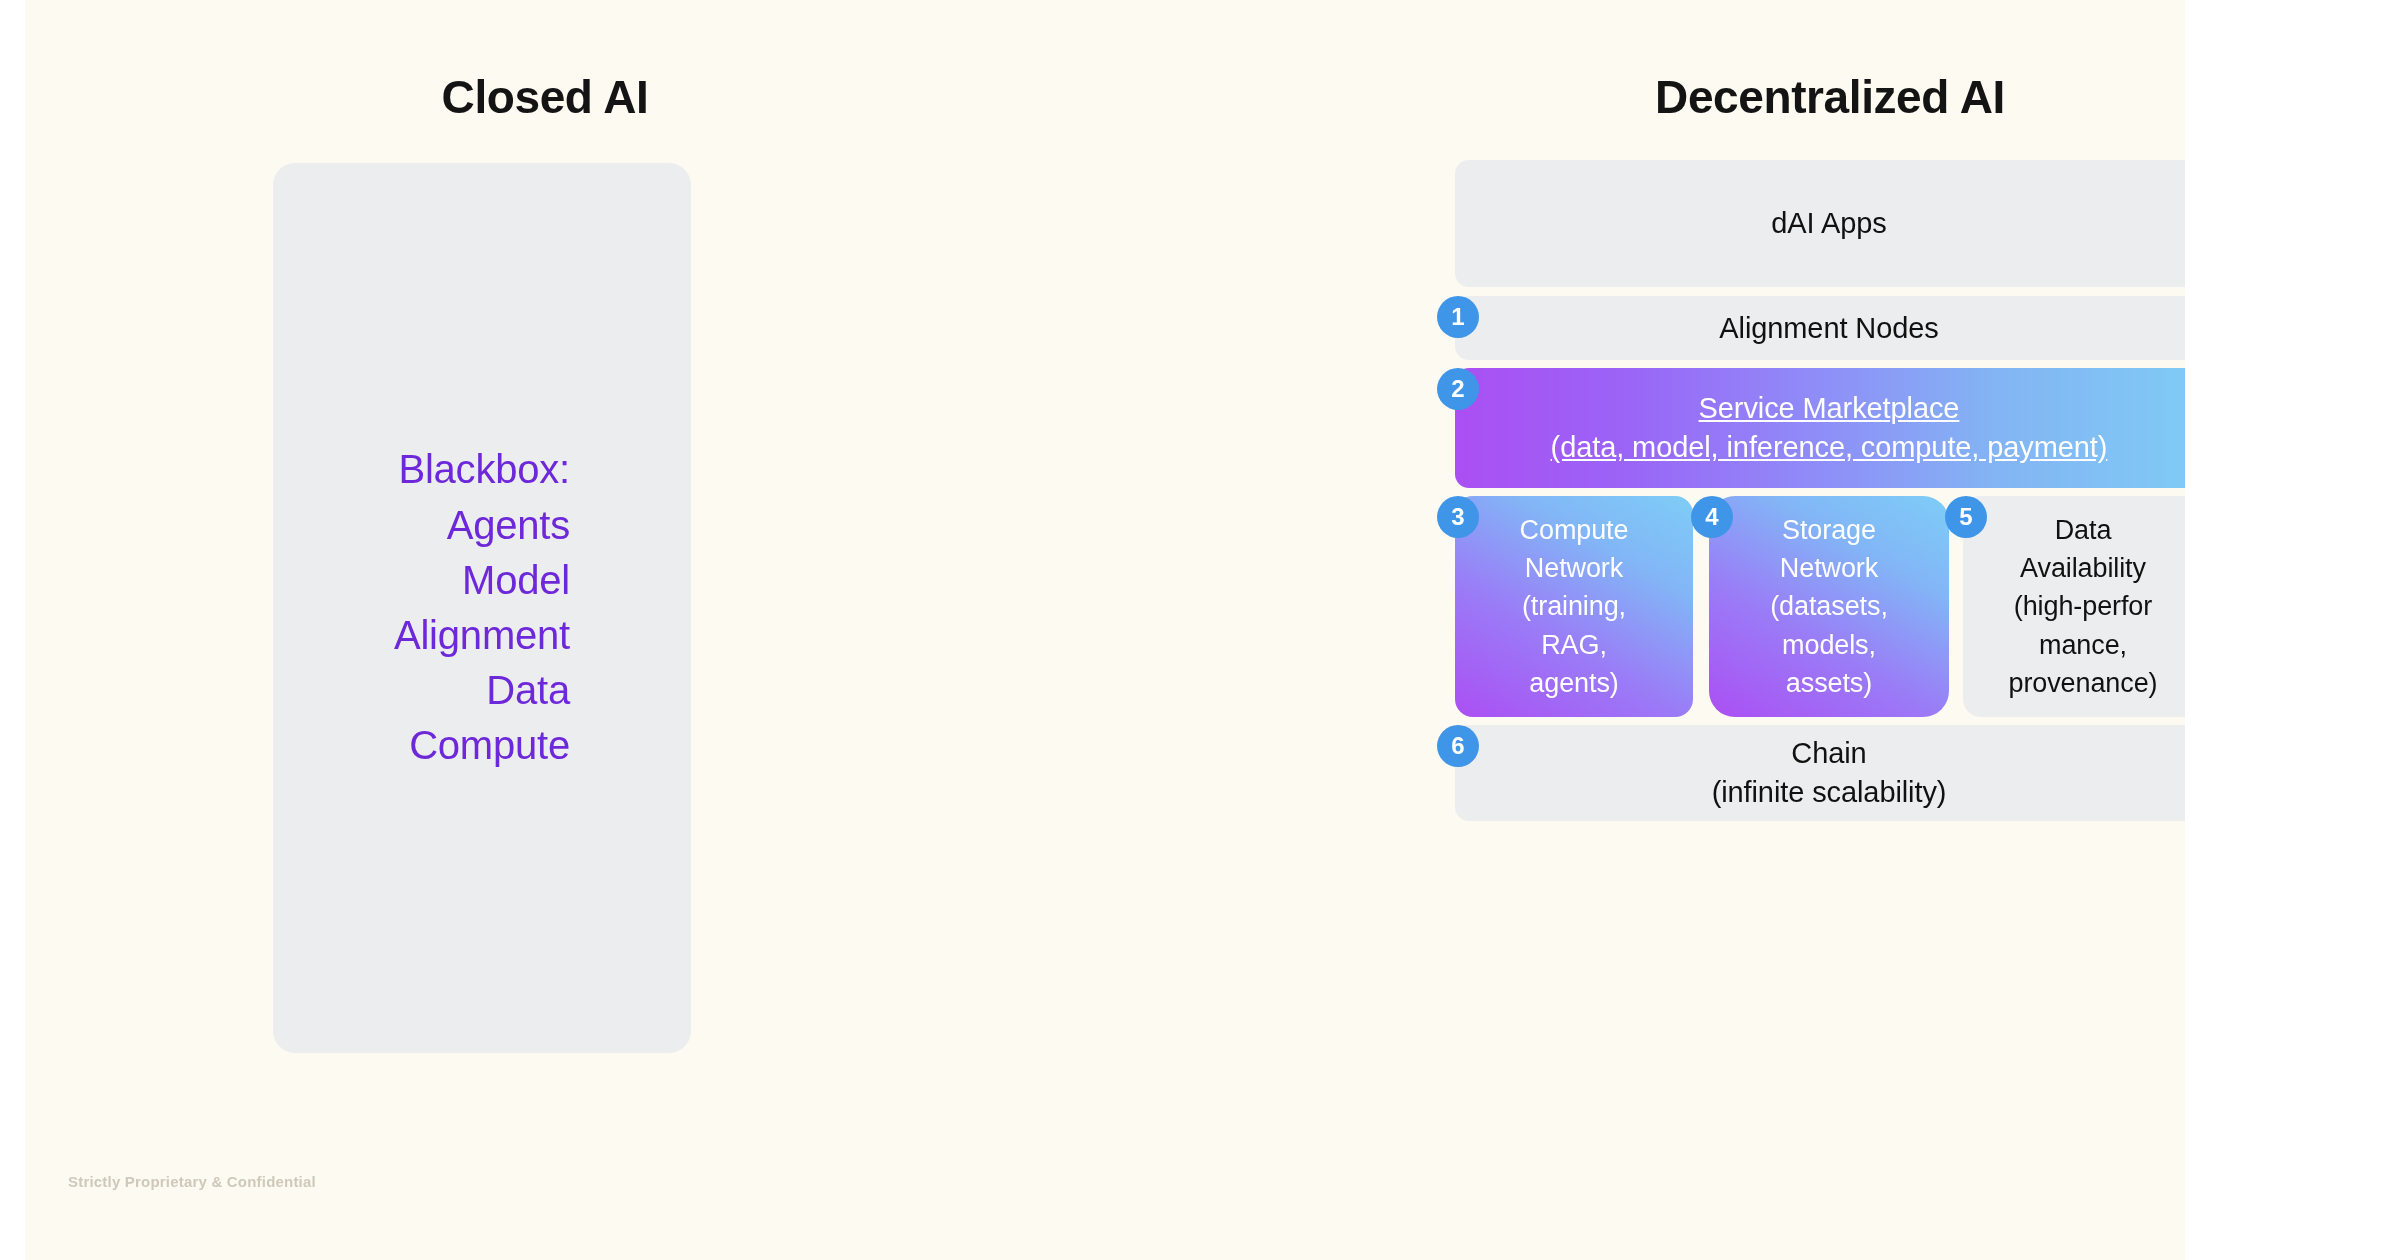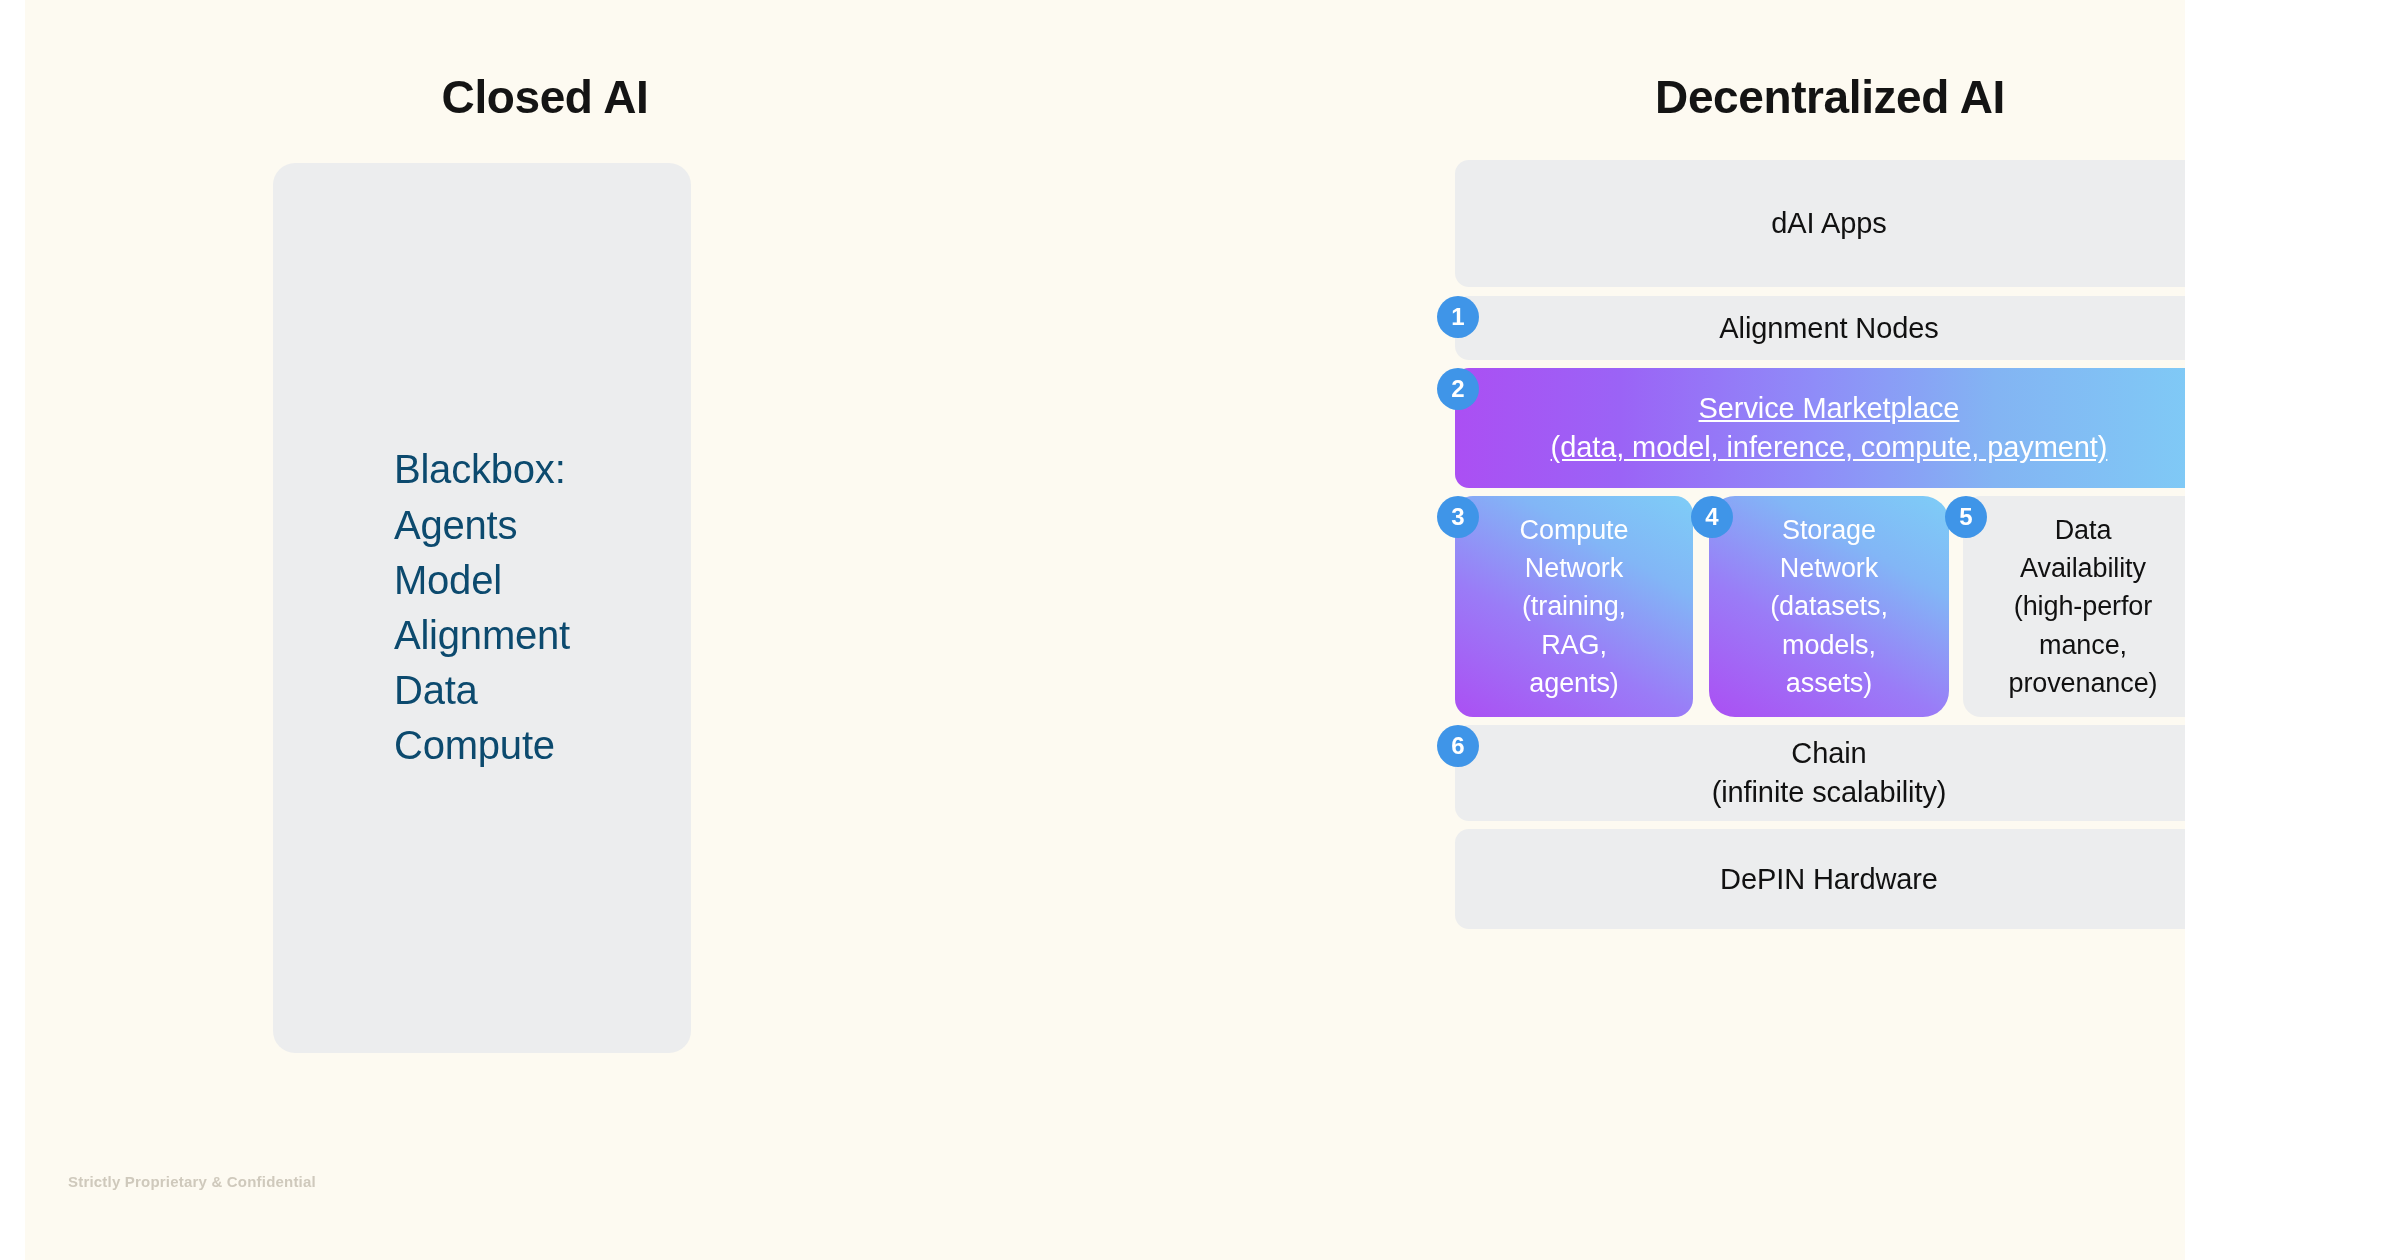--- a/index.html
+++ b/index.html
@@ -44,24 +44,24 @@
     top: 163px;
     width: 418px;
     height: 890px;
     background: #ecedee;
     border-radius: 22px;
     display: flex;
     align-items: center;
     justify-content: center;
   }
   #blackbox-list {
-    text-align: left;
+    text-align: right;
     font-size: 40px;
     line-height: 1.38;
-    color: #0c4a6e;
+    color: #6d28d9;
     letter-spacing: -0.2px;
   }
   #blackbox-list div { white-space: nowrap; }
 
   
   #stack {
     position: absolute;
     left: 1430px;
     top: 160px;
     width: 748px;
@@ -243,23 +243,20 @@
       </div>
     </div>
 
     <div id="row-chain" class="row row-plain">
       <div class="row-text">
         <span>Chain</span>
         <span class="sub">(infinite scalability)</span>
       </div>
     </div>
 
-    <div id="row-depin" class="row row-plain">
-      <div class="row-text">DePIN Hardware</div>
-    </div>
 
     <div id="badge-1" class="badge">1</div>
     <div id="badge-2" class="badge">2</div>
     <div id="badge-3" class="badge">3</div>
     <div id="badge-4" class="badge">4</div>
     <div id="badge-5" class="badge">5</div>
     <div id="badge-6" class="badge">6</div>
   </div>
 
   <div id="footer-note">Strictly Proprietary &amp; Confidential</div>

